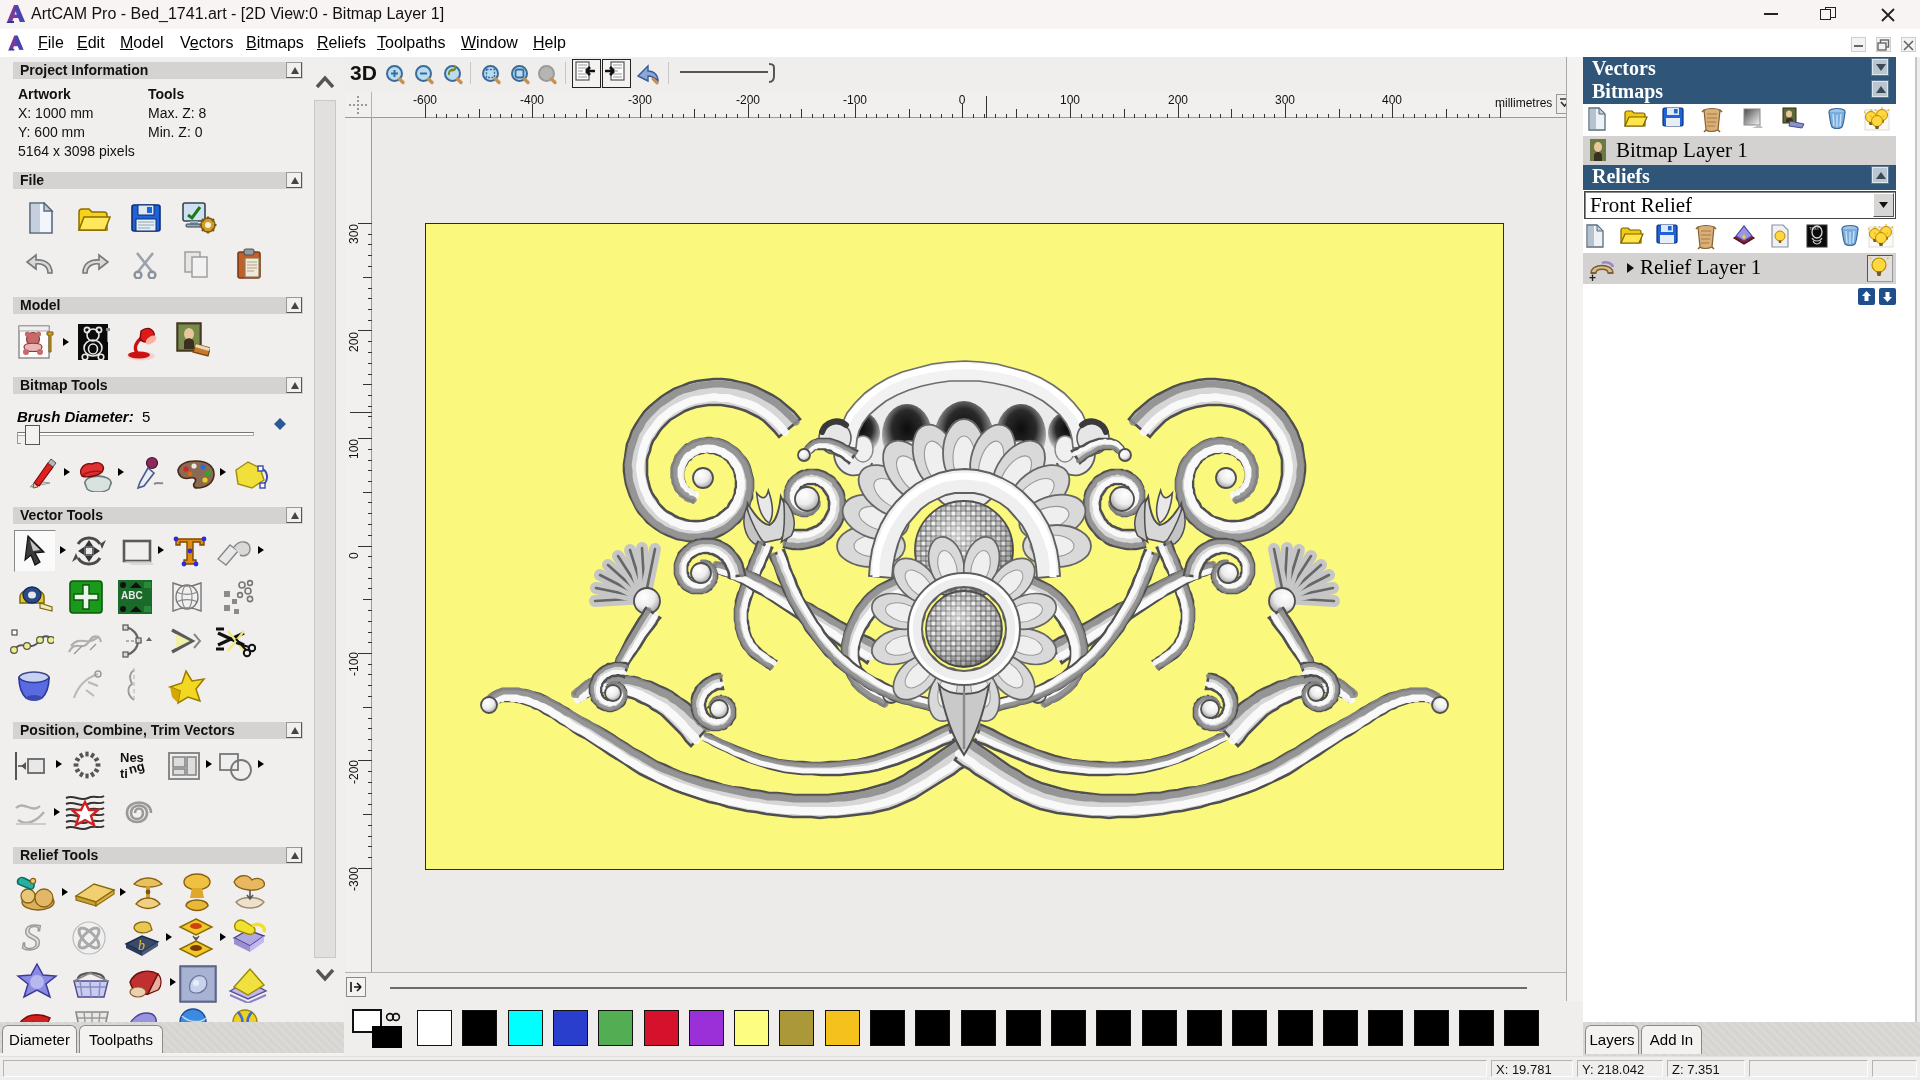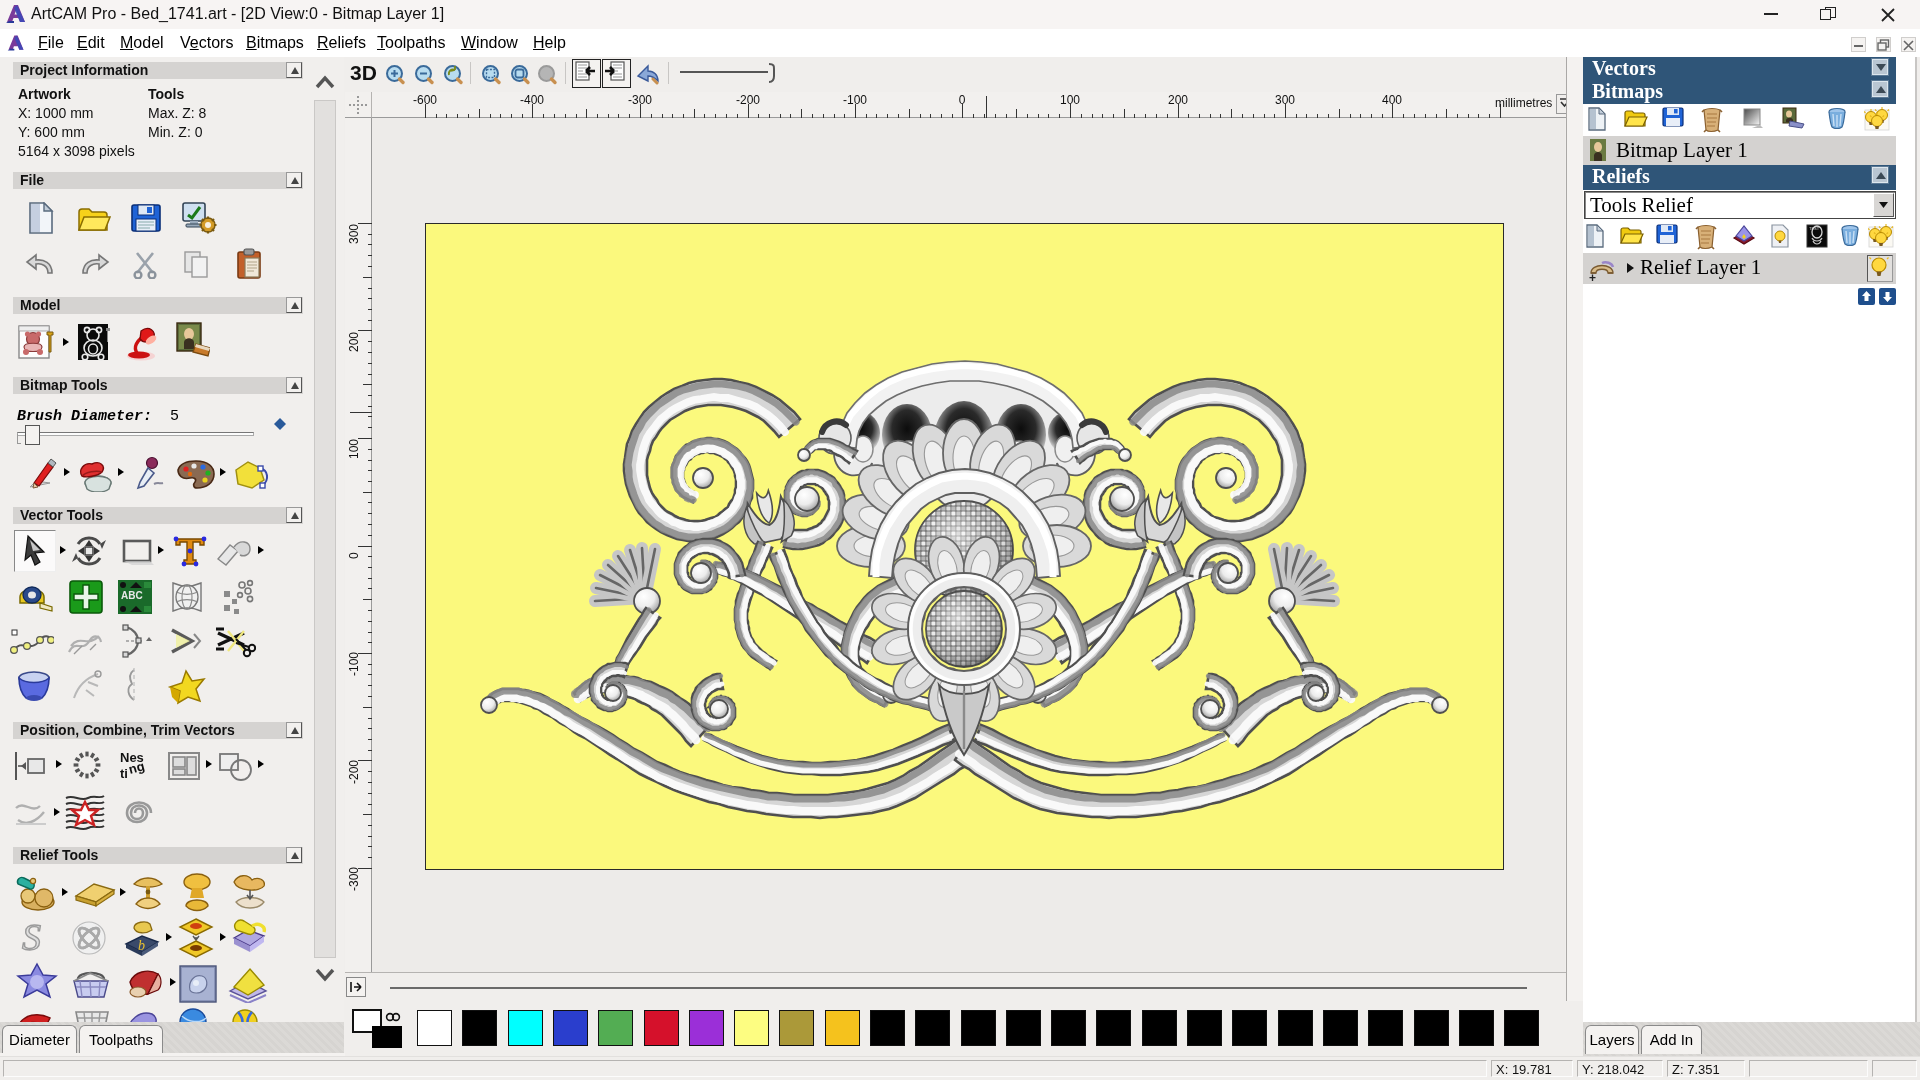--- a/index.html
+++ b/index.html
@@ -178,21 +178,21 @@
         <rect x="3" y="3" width="20" height="24" fill="#7a8a4a"></rect>
         <ellipse cx="13" cy="12" rx="5" ry="6" fill="#e8c89a"></ellipse>
         <path d="M8 20 C9 15 17 15 18 20 L18 27 L8 27 Z" fill="#3a3020"></path>
         <path d="M20 22 L34 26 L32 34 L17 30 Z" fill="#c87a2a" stroke="#7a4a10" stroke-width="1.3"></path>
         <path d="M20 22 L34 26 L33 29 L19 25 Z" fill="#e8d8c0"></path>
       </svg></div>
 <div class="hdr" style="top:377px">
       <b>Bitmap Tools</b>
       <span class="hbtn"></span>
     </div>
-<div style="position:absolute;left:17px;top:408px;font-size:15px;font-family:Liberation Mono, monospace;"><span class="it">Brush Diameter:</span>&nbsp; 5</div>
+<div style="position:absolute;left:17px;top:408px;font-size:15px;"><span class="it">Brush Diameter:</span>&nbsp; 5</div>
 <svg class="a" style="left:274px;top:418px" width="12" height="12">
       <path d="M6 0 L12 6 L6 12 L0 6 Z" fill="#2a5a9a"></path>
     </svg>
 <div style="position:absolute;left:17px;top:432px;width:237px;height:4px;background:#fcfcfc;border:1px solid #aaa;border-top-color:#777;"></div>
 <div style="position:absolute;left:17px;top:434px;width:4px;height:10px;border-left:1px solid #999;border-bottom:1px solid #999;"></div>
 <div style="position:absolute;left:25px;top:425px;width:15px;height:20px;background:#f4f2f0;border:1px solid #555;"></div>
 <div style="position:absolute;left:26px;top:457px;width:34px;height:34px;"><svg width="34" height="34" viewBox="0 0 34 34">
         <path d="M4 30 L24 26 L10 24 Z" fill="#d8d8d8" stroke="#999" stroke-width="1"></path>
         <path d="M8 26 L22 6 L27 10 L13 29 Z" fill="#e02020" stroke="#7a0a0a" stroke-width="1.2"></path>
         <path d="M22 6 L25 2 L30 6 L27 10 Z" fill="#b0b8c0" stroke="#555" stroke-width="1"></path>
@@ -1237,21 +1237,21 @@
 <div style="position:absolute;left:1590px;top:139px;width:16px;height:22px;overflow:hidden;"><svg width="16" height="22">
         <rect width="16" height="22" fill="#6a7a42"></rect>
         <ellipse cx="8" cy="8" rx="4" ry="5" fill="#e8c89a"></ellipse>
         <path d="M4 16 C5 12 11 12 12 16 L12 22 L4 22 Z" fill="#3a3020"></path>
       </svg></div>
 <div style="position:absolute;left:1616px;top:138px;font-family:'Liberation Serif',serif;font-size:21px;color:#000;">Bitmap Layer 1</div>
 <div style="position:absolute;left:1583px;top:165px;width:313px;height:25px;background:#2f5578;"></div>
 <div style="position:absolute;left:1592px;top:165px;font-family:'Liberation Serif',serif;font-weight:bold;font-size:20px;color:#fff;">Reliefs</div>
 <span class="sbtn up" style="left:1872px;top:167px"></span>
 <div style="position:absolute;left:1584px;top:191px;width:312px;height:28px;background:#fff;border:1px solid #444;box-shadow:inset 1px 1px 0 #888;"></div>
-<div style="position:absolute;left:1590px;top:193px;font-family:'Liberation Serif',serif;font-size:21px;color:#000;">Tools Relief</div>
+<div style="position:absolute;left:1590px;top:193px;font-family:'Liberation Serif',serif;font-size:21px;color:#000;">Front Relief</div>
 <div style="position:absolute;left:1873px;top:193px;width:21px;height:24px;background:#d8d6d4;border:1px solid #fff;border-right-color:#555;border-bottom-color:#555;"></div>
 <svg class="a" style="left:1878px;top:201px" width="12" height="8">
       <path d="M1 1 L10 1 L5.5 7 Z" fill="#111"></path>
     </svg>
 <div style="position:absolute;left:1584px;top:224px;width:26px;height:26px;"><svg width="22" height="24" viewBox="0 0 22 24">
         <path d="M3 1 L13 1 L19 7 L19 23 L3 23 Z" fill="#eef2f6" stroke="#5a6b7e" stroke-width="1.3"></path>
         <path d="M4 2 L10 2 L10 22 L4 22 Z" fill="#aebccc" opacity="0.9"></path>
         <path d="M13 1 L13 7 L19 7 Z" fill="#c2cdd9" stroke="#5a6b7e" stroke-width="1"></path>
       </svg></div>
 <div style="position:absolute;left:1620px;top:224px;width:26px;height:26px;"><svg width="24" height="21" viewBox="0 0 24 21">

